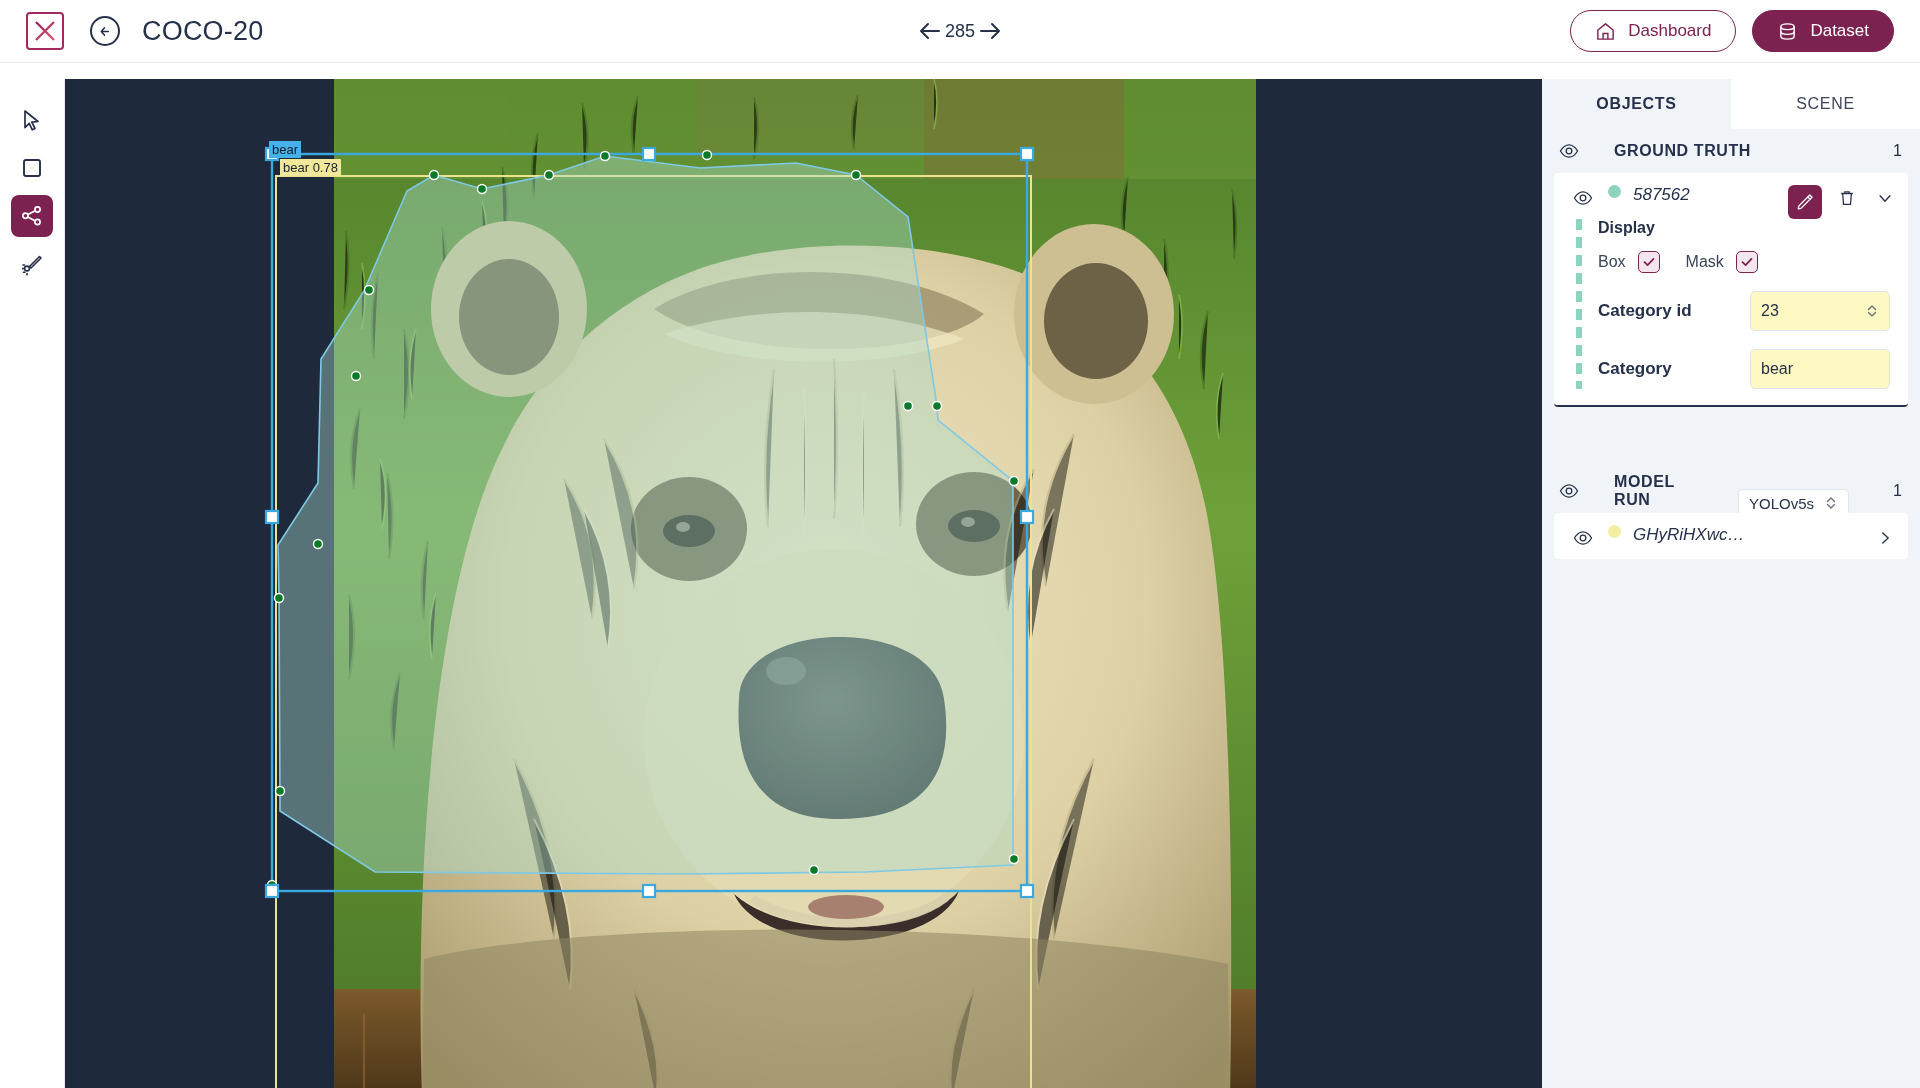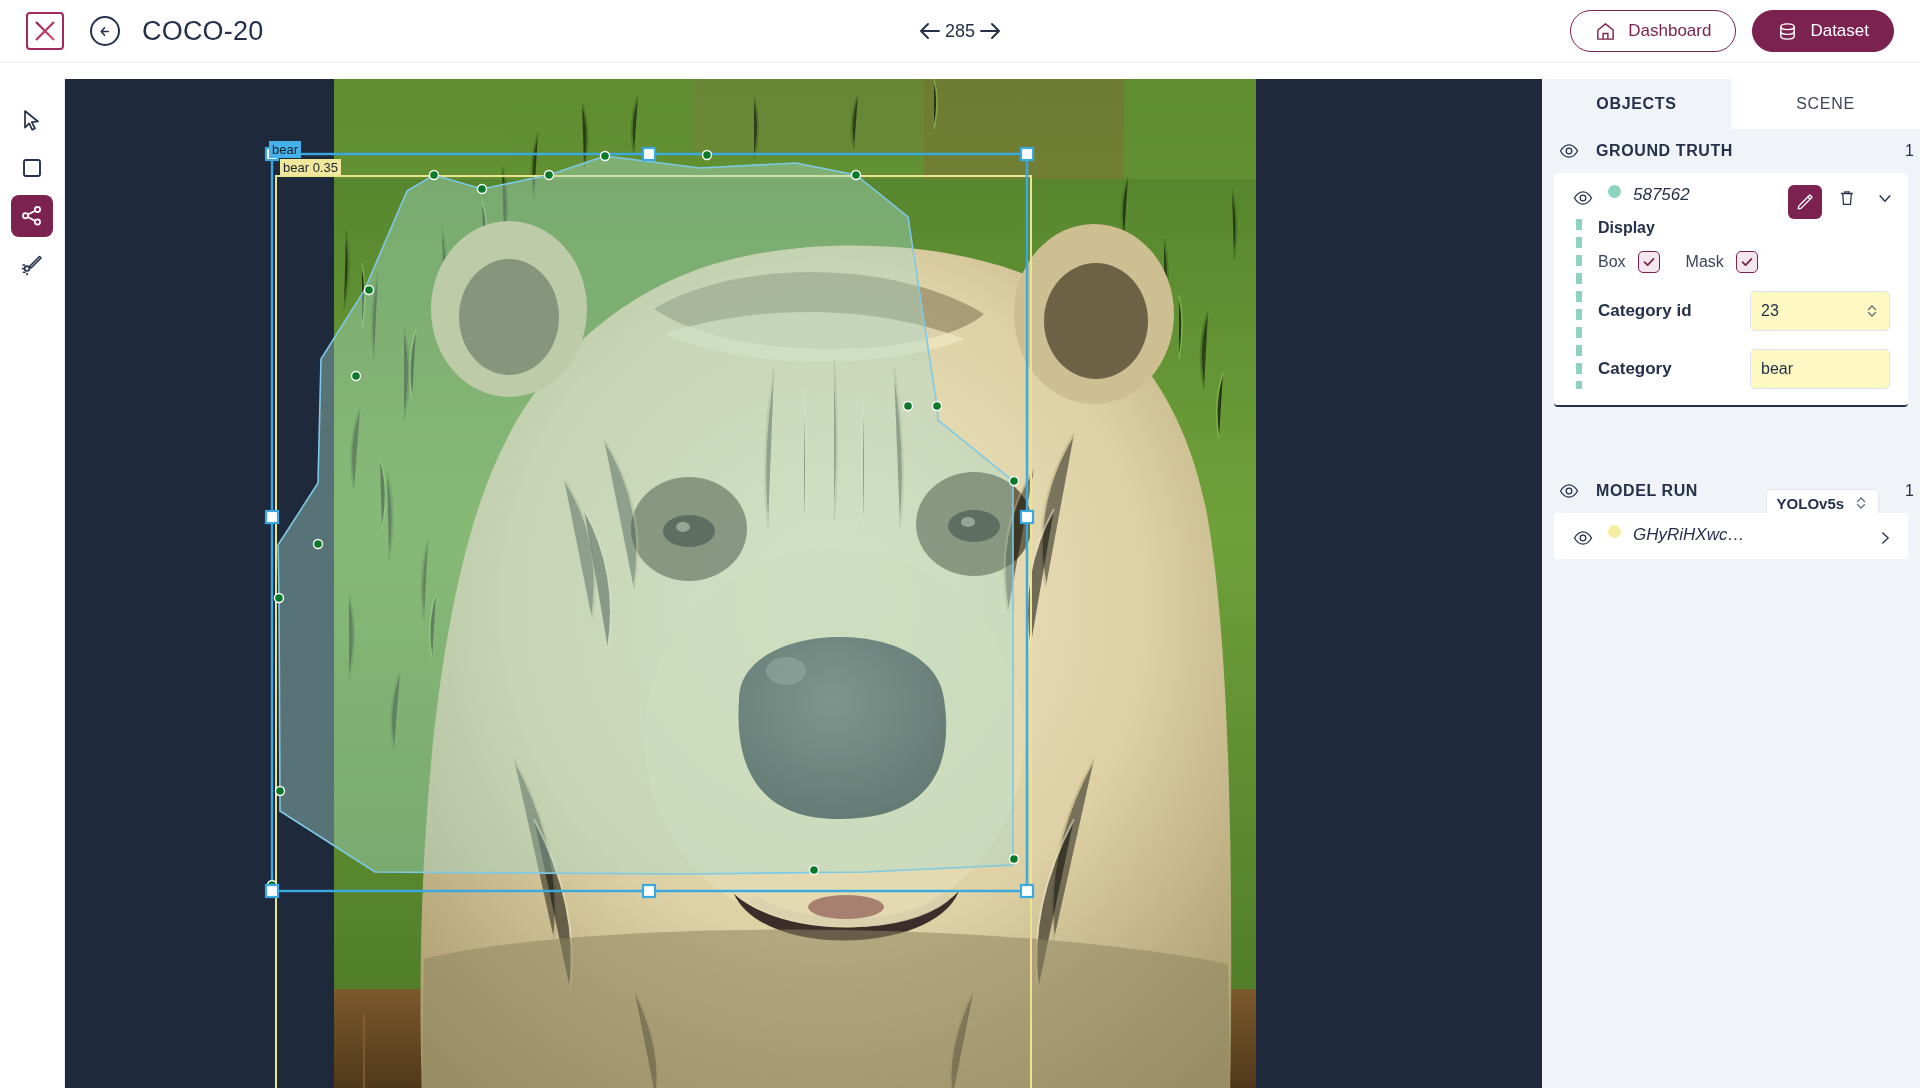--- a/index.html
+++ b/index.html
@@ -86,21 +86,21 @@
   }
   #tabs { display: flex; height: 50px; }
   .tab {
     flex: 1; display: flex; align-items: center; justify-content: center;
     font-size: 16px; letter-spacing: .7px; cursor: pointer; color: #25304a;
   }
   .tab.active { font-weight: bold; background: #f0f3f8; }
   .tab.inactive { background: #ffffff; color: #3c4657; }
 
   .section-head {
-    display: flex; align-items: center; height: 44px; padding: 0 6px 0 14px; gap: 14px;
+    display: flex; align-items: center; height: 44px; padding: 0 18px 0 14px; gap: 32px;
   }
   .section-head .title {
     font-size: 16px; font-weight: bold; letter-spacing: .6px; color: #25304a; flex: 1;
   }
   .section-head .count { font-size: 16px; color: #25304a; }
 
   .obj-card { background: #ffffff; margin: 0 12px; border-radius: 4px; overflow: hidden; }
   #gt-card { border-bottom: 2px solid #25304a; }
   .obj-row { display: flex; align-items: flex-start; height: 46px; padding: 12px 10px 0 16px; gap: 12px; font-style: italic; }
   .dot { width: 13px; height: 13px; border-radius: 50%; flex: none; }
@@ -130,21 +130,21 @@
   .field-box {
     width: 140px; height: 40px; border: 1px solid #dfe4ec; border-radius: 5px;
     background: #fef9c3; display: flex; align-items: center; padding: 0 10px;
     font-size: 16px; color: #25304a;
   }
   .field-box .val { flex: 1; }
 
   #modelrun-select {
     height: 28px; border: 1px solid #e1e6ee; border-radius: 5px; background: #ffffff;
     display: flex; align-items: center; gap: 10px; padding: 0 10px;
-    font-size: 15px; font-weight: bold; color: #25304a; cursor: pointer; margin-top: 24px;
+    font-size: 15px; font-weight: normal; color: #25304a; cursor: pointer; margin-top: 24px;
   }
 
   #save-bar {
     margin-top: auto; height: 62px; border-top: 1px solid #f0dde6;
     display: flex; align-items: center; justify-content: center;
     font-size: 17px; letter-spacing: .8px; color: #5a6377; cursor: pointer;
   }
 </style>
 </head>
 <body>
@@ -407,21 +407,21 @@
         <rect x="956" y="69" width="12" height="12"></rect>
         <rect x="201" y="432" width="12" height="12"></rect>
         <rect x="956" y="432" width="12" height="12"></rect>
         <rect x="201" y="806" width="12" height="12"></rect>
         <rect x="578" y="806" width="12" height="12"></rect>
         <rect x="956" y="806" width="12" height="12"></rect>
       </g>
     </svg>
 
     <div class="tag" id="tag-gt" style="left:204px; top:62px;">bear</div>
-    <div class="tag" id="tag-pred" style="left:215px; top:80px;">bear 0.35</div>
+    <div class="tag" id="tag-pred" style="left:215px; top:80px;">bear 0.78</div>
   </div>
 
   <div id="sidebar">
 
     <div id="tabs">
       <div class="tab active">OBJECTS</div>
       <div class="tab inactive">SCENE</div>
     </div>
 
     <div class="section-head">

